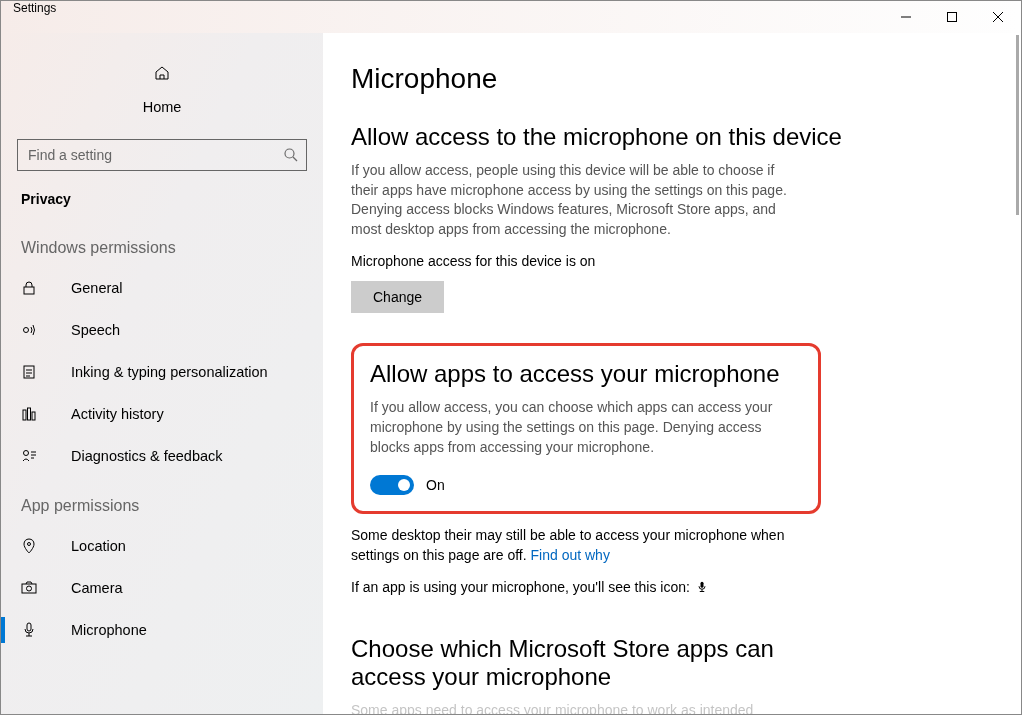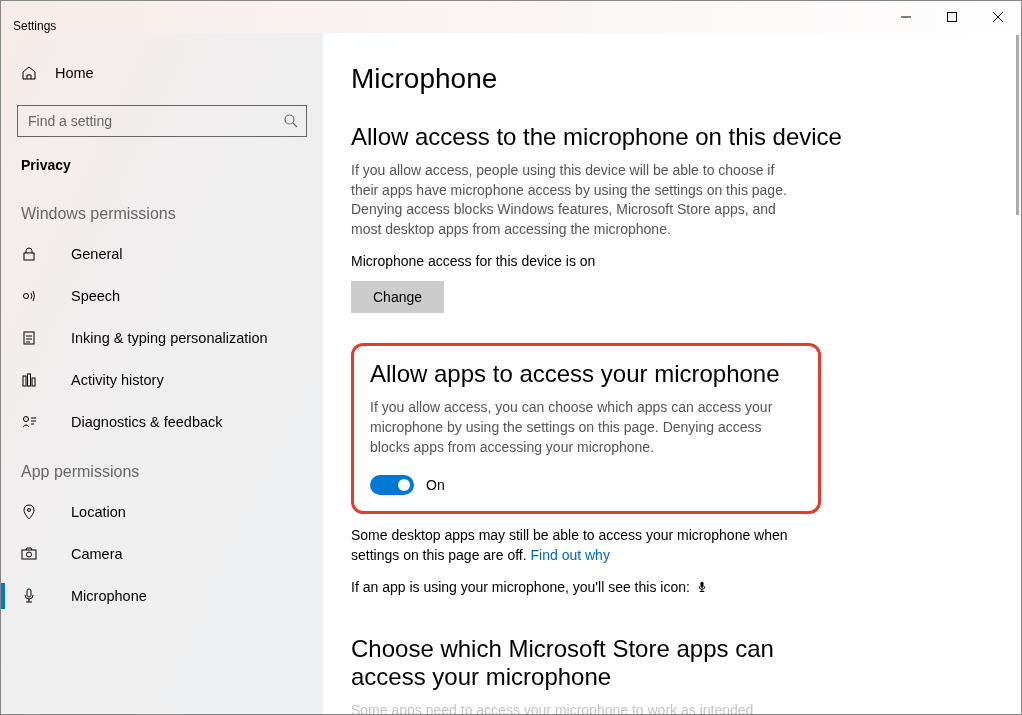--- a/index.html
+++ b/index.html
@@ -1,24 +1,24 @@
 <!DOCTYPE html>
 <html><head>
 <meta charset="utf-8">
 <style>
 * { margin: 0; padding: 0; box-sizing: border-box; font-family: "Segoe UI", sans-serif; }
 body { width: 1022px; height: 715px; overflow: hidden; background: #fff; border: 1px solid #888; position: relative; }
-.titlebar { height: 32px; display: flex; align-items: flex-end; padding-left: 12px; background: linear-gradient(to right, #f6ece9, #fefefe); }
+.titlebar { height: 32px; display: flex; align-items: flex-start; padding-left: 12px; background: linear-gradient(to right, #f6ece9, #fefefe); }
 .titlebar .title { font-size: 12px; color: #000; }
 .titlebar .winbtns { margin-left: auto; display: flex; }
 .winbtn { width: 46px; height: 32px; display: flex; align-items: center; justify-content: center; }
 .winbtn svg { width: 10px; height: 10px; stroke: #000; stroke-width: 1; fill: none; }
 .container { display: flex; height: calc(715px - 32px); }
 .sidebar { width: 322px; background: linear-gradient(to bottom right, #f6ece9, #f0eeef 40%, #eef0f1); padding-top: 22px; height: 100%; overflow: hidden; }
-.home { display: flex; align-items: center; padding: 10px 20px; gap: 18px; cursor: pointer; }
+.home { display: flex; align-items: center; padding: 10px 20px; gap: 18px; cursor: pointer; flex-direction: column; }
 .home .icon { width: 16px; height: 16px; }
 .home .label { font-size: 14.5px; }
 .searchwrap { margin: 14px 16px 0 16px; position: relative; }
 .search { width: 100%; height: 32px; border: 1px solid #666; background: transparent; padding: 0 38px 0 10px; font-size: 14px; outline: none; }
 .search::placeholder { color: #666; }
 .searchicon { position: absolute; right: 8px; top: 8px; width: 16px; height: 16px; opacity: .7; }
 .crumb { font-size: 14px; font-weight: 600; padding: 20px 20px 12px 20px; }
 .section-label { font-size: 16px; color: #666; padding: 20px 20px 10px 20px; }
 .navitem { display: flex; align-items: center; padding: 13px 20px; gap: 34px; cursor: pointer; position: relative; }
 .navitem .icon { width: 16px; height: 16px; flex-shrink: 0; }
@@ -179,21 +179,21 @@
     <div class="hlbox">
       <h2>Allow apps to access your microphone</h2>
       <p style="margin-bottom:0">If you allow access, you can choose which apps can access your microphone by using the settings on this page. Denying access blocks apps from accessing your microphone.</p>
       <div class="toggle-row">
         <div class="toggle"></div>
         <span class="toggle-label">On</span>
       </div>
     </div>
 
     <p style="color:#000;max-width:440px">
-      <span>Some desktop apps may still be able to access your microphone when settings on this page are off. </span><span class="link">Find out why</span>
+      <span>Some desktop their may still be able to access your microphone when settings on this page are off. </span><span class="link">Find out why</span>
     </p>
 
     <div class="iconline">
       <span>If an app is using your microphone, you'll see this icon:</span>
       <span>
         <svg width="12" height="14" viewBox="0 0 16 16" fill="#000">
             <rect x="6" y="1" width="4" height="8" rx="2"></rect>
             <path d="M4 7 a4 4 0 0 0 8 0 M8 11 V14 M5 14 H11" fill="none" stroke="#000" stroke-width="1.3"></path>
           </svg>
       </span>

